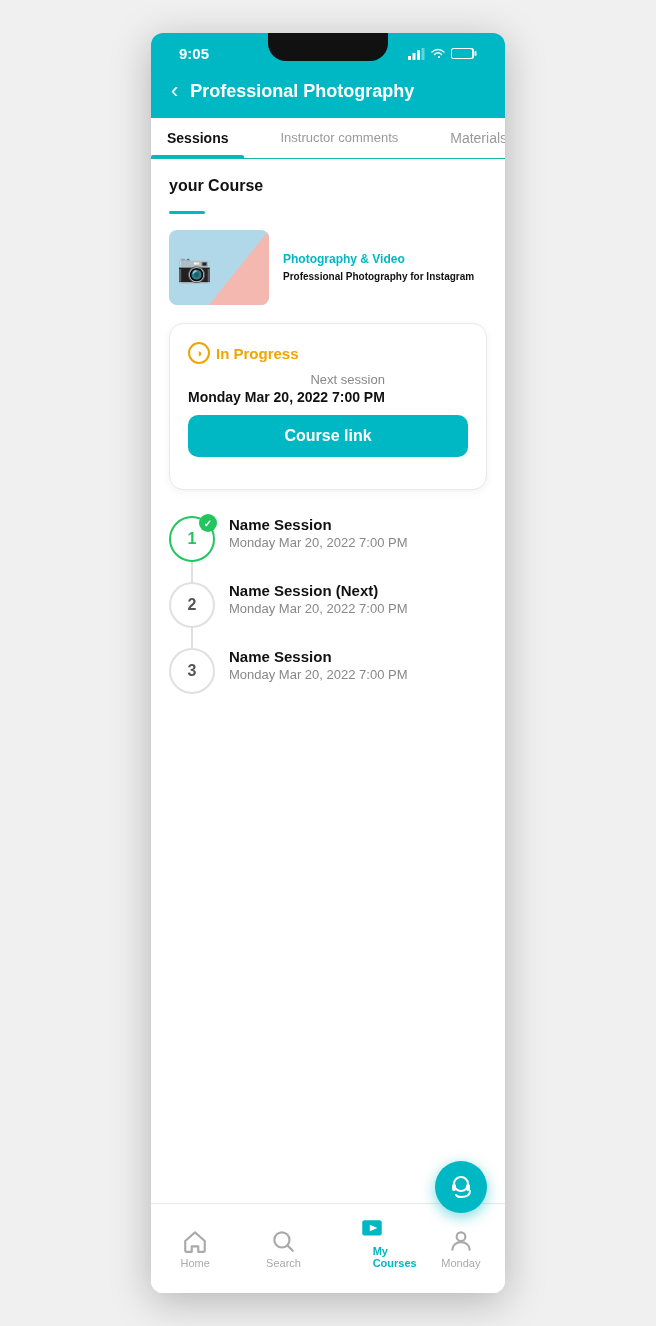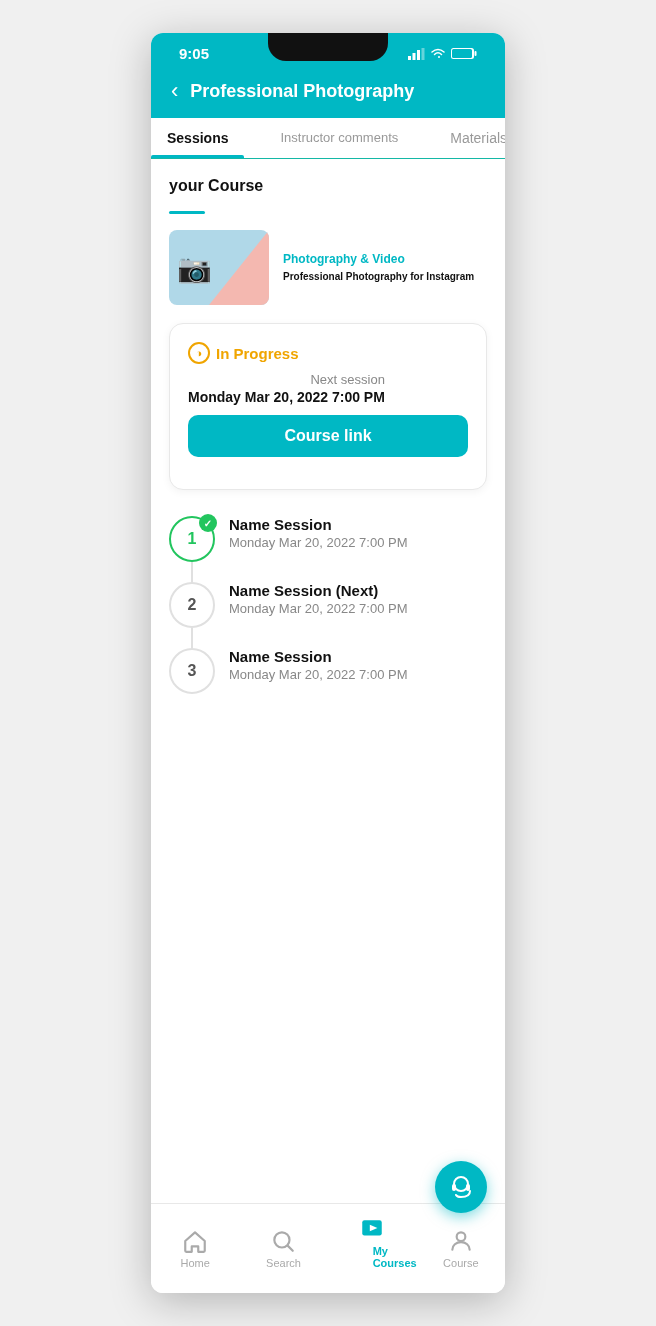--- a/index.html
+++ b/index.html
@@ -542,17 +542,17 @@
         <polygon points="10,8 17,11 10,14" fill="white"></polygon>
       </svg>
       <span class="nav-label active">My Courses</span>
     </div>
 
     <div class="nav-item">
       <svg class="account-icon-svg" viewBox="0 0 24 24">
         <circle cx="12" cy="8" r="4" fill="none" stroke="#aaa" stroke-width="2"></circle>
         <path d="M4 20c0-4 3.6-7 8-7s8 3 8 7" fill="none" stroke="#aaa" stroke-width="2" stroke-linecap="round"></path>
       </svg>
-      <span class="nav-label">Course</span>
+      <span class="nav-label">Monday</span>
     </div>
 
   </div>
 </div>
 
 </body></html>

